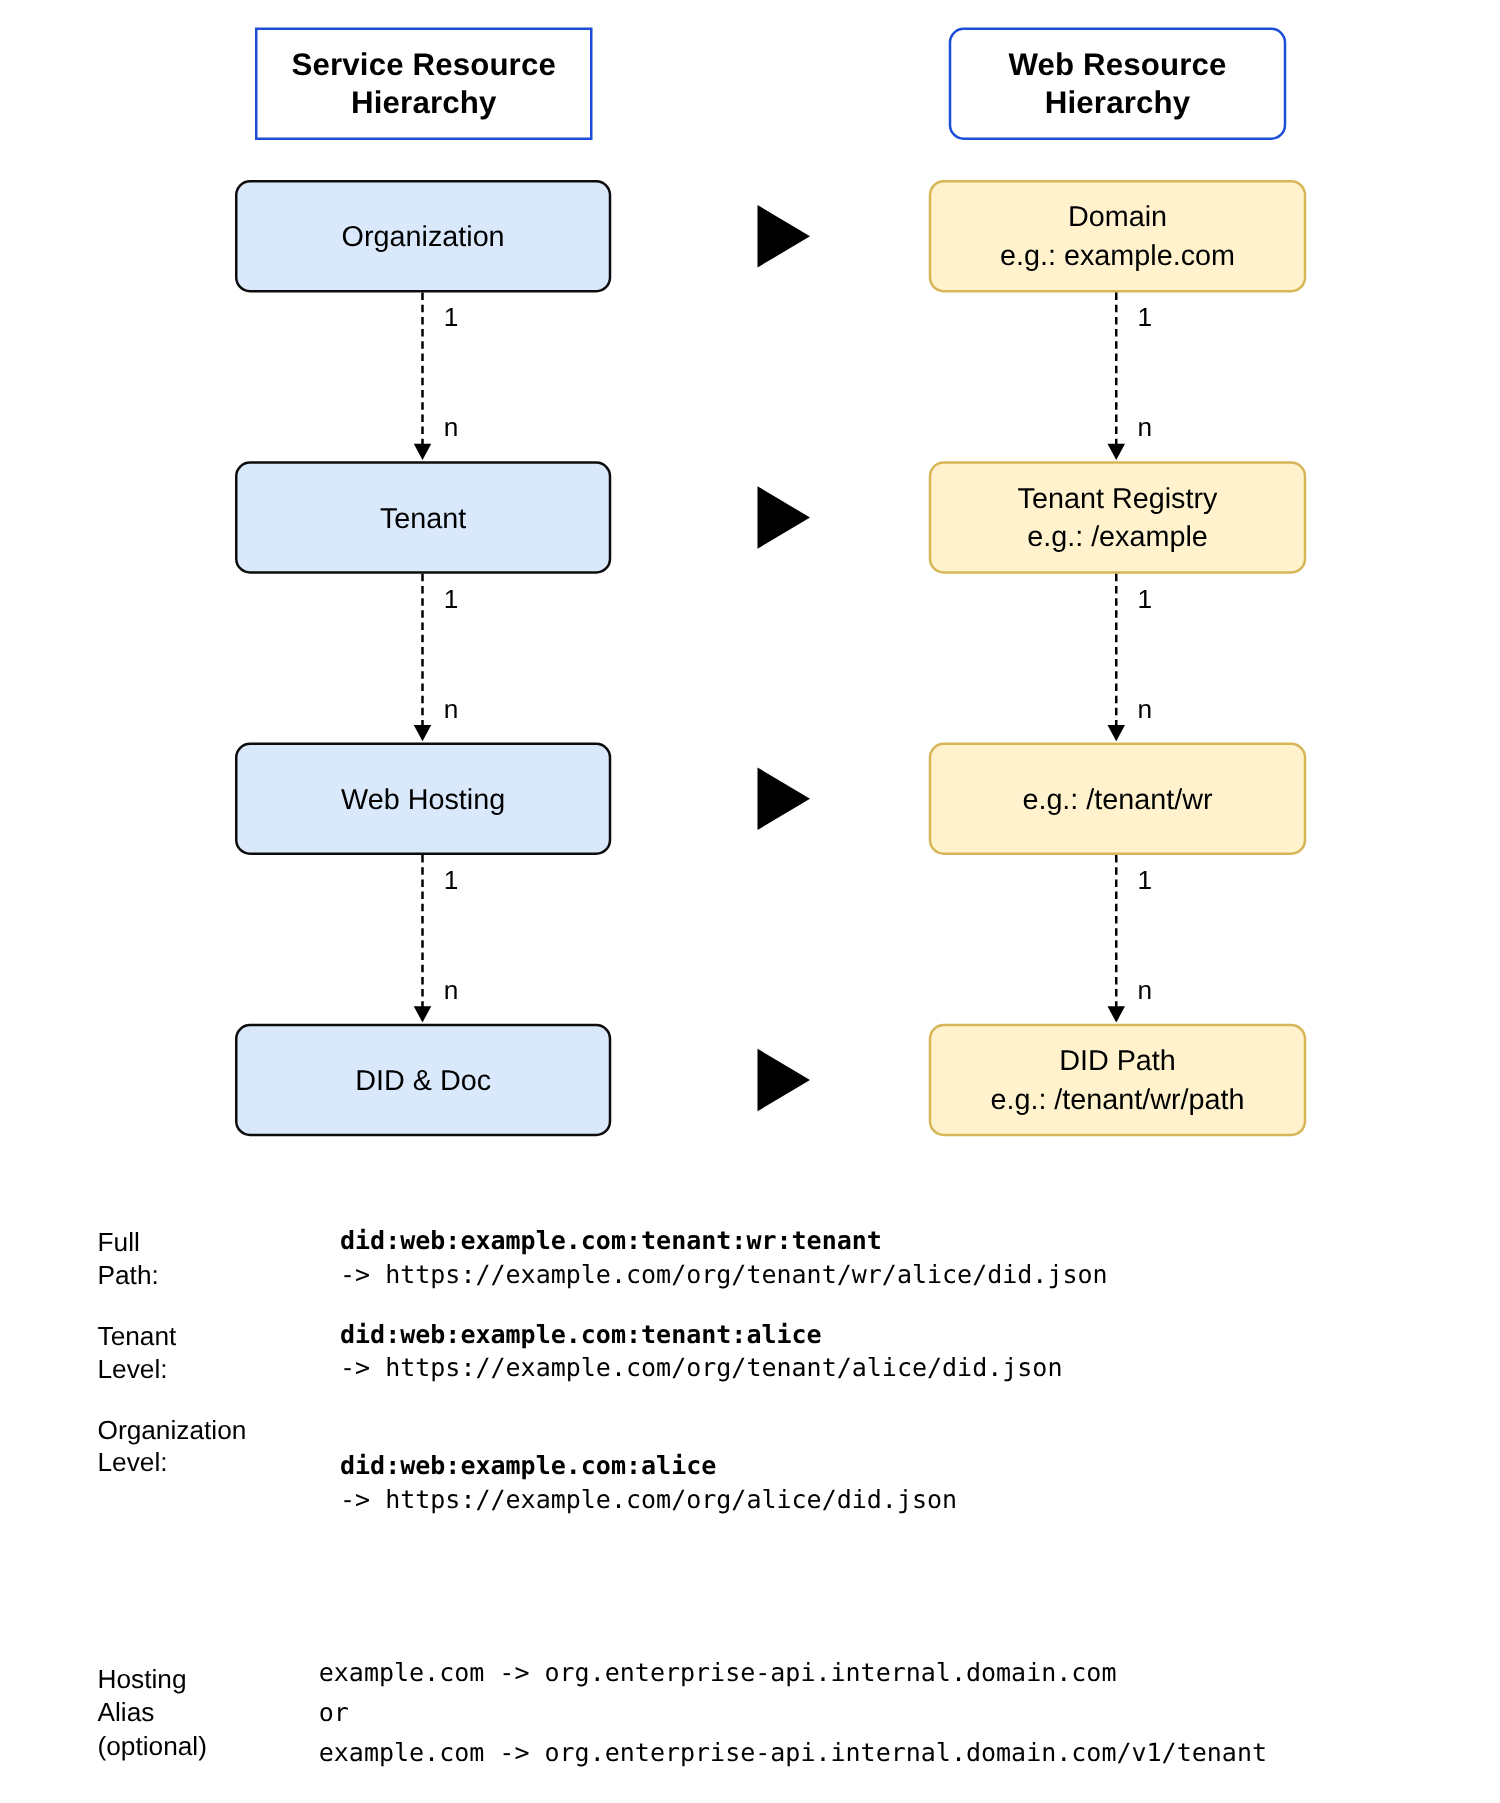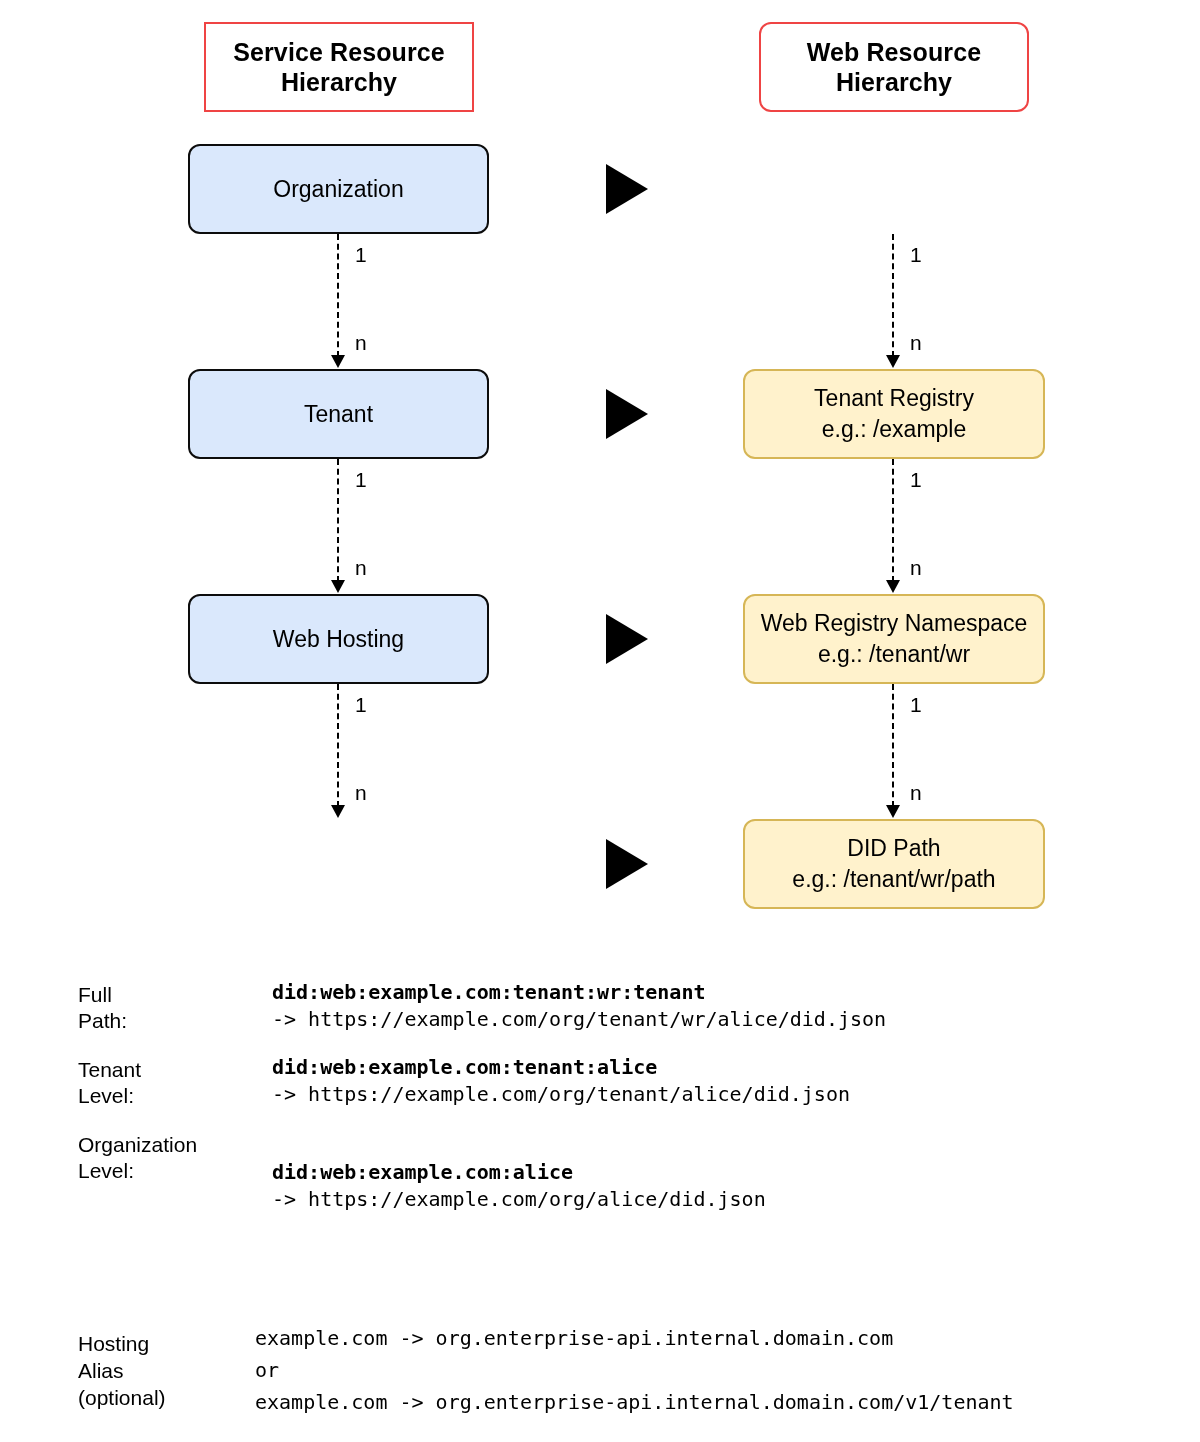--- a/index.html
+++ b/index.html
@@ -22,21 +22,21 @@
     width: 1200px;
     height: 1442px;
   }
 
   
   .col-header {
     position: absolute;
     width: 270px;
     height: 90px;
     box-sizing: border-box;
-    border: 2px solid #ef4444;
+    border: 2px solid #1d4ed8;
     background: #ffffff;
     display: flex;
     align-items: center;
     justify-content: center;
     text-align: center;
     font-weight: bold;
     font-size: 25px;
     line-height: 1.22;
     letter-spacing: 0.1px;
   }
@@ -176,39 +176,45 @@
 
   <div class="col-header" id="header-service">Service Resource
 Hierarchy</div>
   <div class="col-header" id="header-web">Web Resource
 Hierarchy</div>
 
   <div class="node node-service row1">
     <span>Organization</span>
   </div>
   <div class="map-arrow ma-r1"></div>
+  <div class="node node-web row1">
+    <span>Domain</span>
+    <span class="line2">e.g.: example.com</span>
+  </div>
 
   <div class="node node-service row2">
     <span>Tenant</span>
   </div>
   <div class="map-arrow ma-r2"></div>
   <div class="node node-web row2">
     <span>Tenant Registry</span>
     <span class="line2">e.g.: /example</span>
   </div>
 
   <div class="node node-service row3">
     <span>Web Hosting</span>
   </div>
   <div class="map-arrow ma-r3"></div>
   <div class="node node-web row3">
-    <span>Web Registry Namespace</span>
     <span class="line2">e.g.: /tenant/wr</span>
   </div>
 
+  <div class="node node-service row4">
+    <span>DID &amp; Doc</span>
+  </div>
   <div class="map-arrow ma-r4"></div>
   <div class="node node-web row4">
     <span>DID Path</span>
     <span class="line2">e.g.: /tenant/wr/path</span>
   </div>
 
   <div class="connector conn-left c-r1">
     <div class="stem"></div>
     <div class="arrowhead"></div>
     <div class="conn-label top">1</div>

